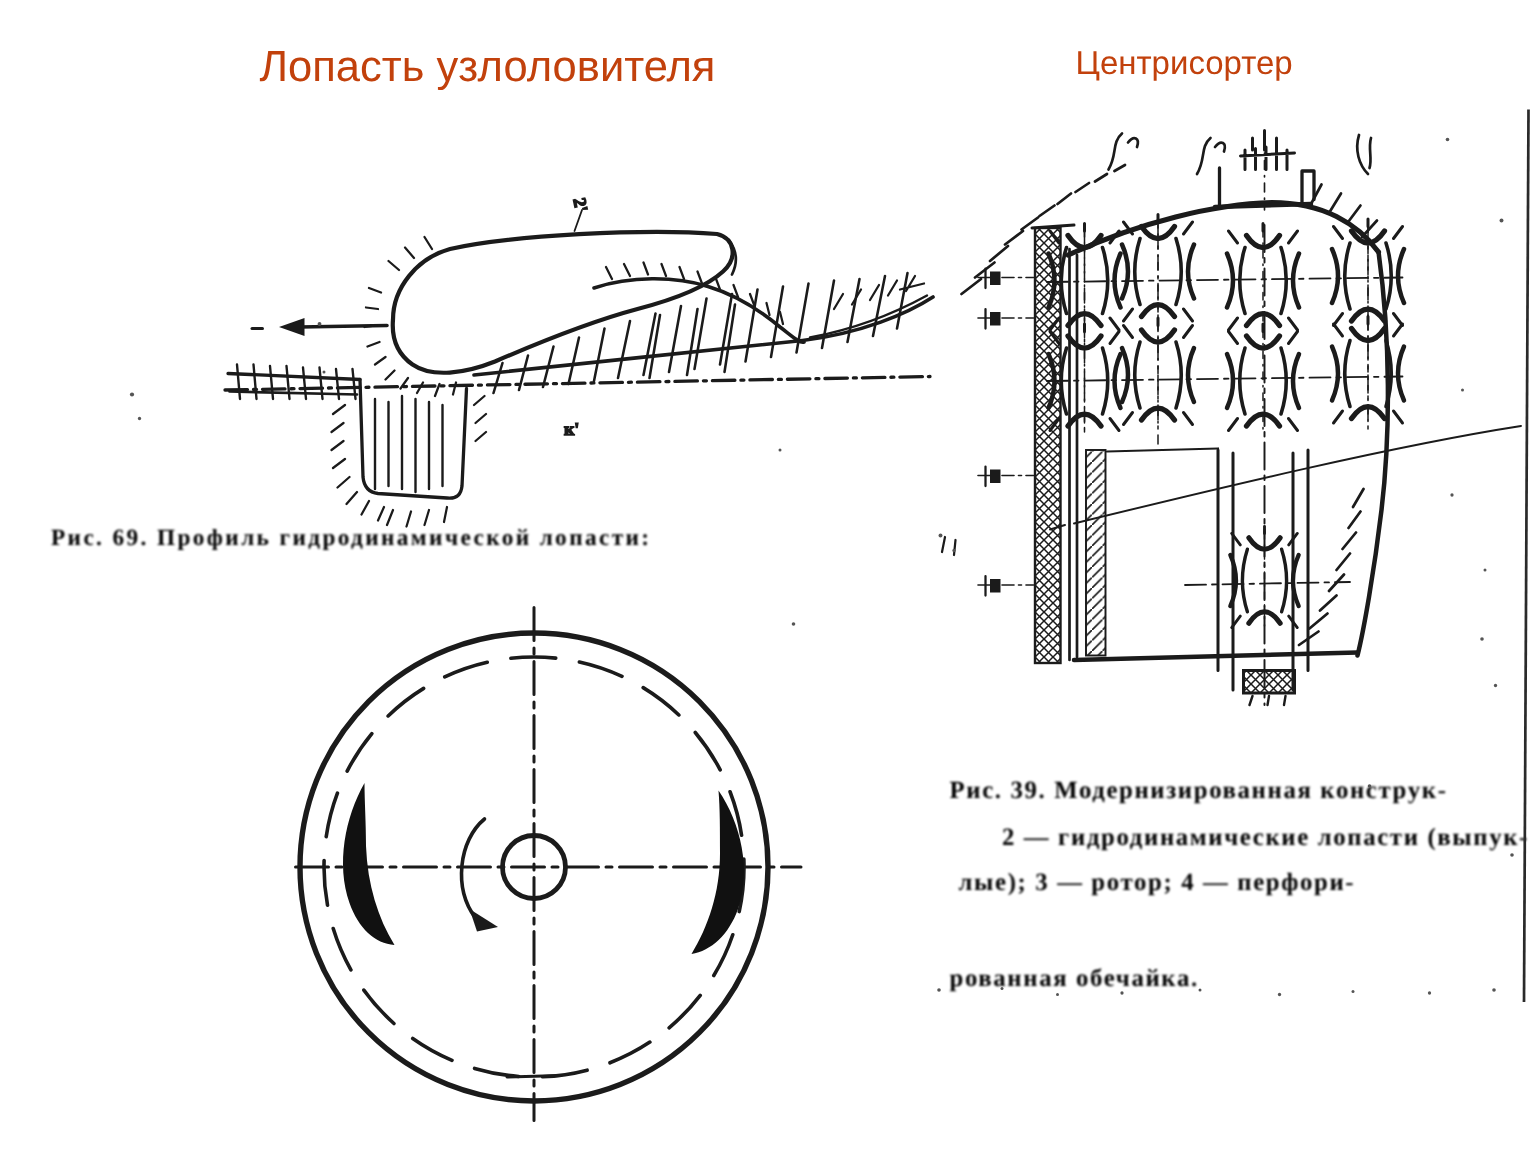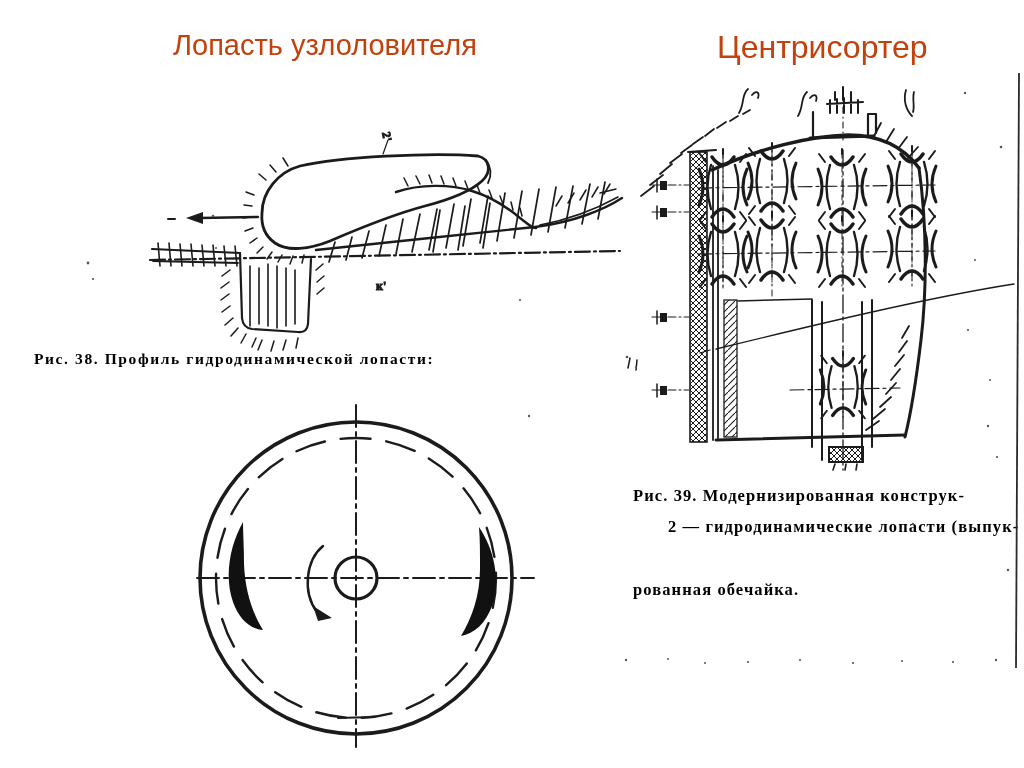--- a/index.html
+++ b/index.html
@@ -7,49 +7,50 @@
     width:1024px;height:768px;position:relative;overflow:hidden;
     background:#ffffff;
     font-family:"Liberation Sans", sans-serif;
     color:#1b1b1b;
   }
   .title{
     position:absolute;font-size:29px;line-height:1;color:#c2410c;
     white-space:nowrap;letter-spacing:0px;
   }
   #title-left{left:173px;top:31px;}
-  #title-right{left:717px;top:31px;font-size:32px;}
+  #title-right{left:717px;top:31px;font-size:22px;}
   .scan-caption{
     position:absolute;
     font-family:"Liberation Serif","DejaVu Serif",serif;
     font-weight:700;color:#161616;
     filter:blur(0.55px) contrast(1.5);
     white-space:nowrap;
   }
   #caption-left{left:34px;top:348px;font-size:15.5px;line-height:22px;letter-spacing:1.6px;}
-  #caption-right{left:633px;top:481px;font-size:16.5px;line-height:30.5px;letter-spacing:1.1px;}
+  #caption-right{left:633px;top:512px;font-size:16.5px;line-height:30.5px;letter-spacing:1.1px;}
   #caption-right .l2{margin-left:33px;}
   #caption-right .l3{margin-left:35px;}
   #caption-right .l4{margin-left:6px;}
   #caption-right .l5{margin-left:0px;margin-top:33px;}
   svg#scan-art{position:absolute;left:0;top:0;}
   svg text{font-family:"Liberation Serif",serif;fill:#1b1b1b;}
 </style>
 </head>
 <body>
 
 <div class="title" id="title-left">Лопасть узлоловителя</div>
 <div class="title" id="title-right">Центрисортер</div>
 
 <div class="scan-caption" id="caption-left">
-  <div>Рис. 38. Профиль гидродинамической лопасти:</div>
+  <div>Рис. 69. Профиль гидродинамической лопасти:</div>
 </div>
 <div class="scan-caption" id="caption-right">
   <div class="l1">Рис. 39. Модернизированная конструк-</div>
   <div class="l3">2 — гидродинамические лопасти (выпук-</div>
+  <div class="l4">лые); 3 — ротор; 4 — перфори-</div>
   <div class="l5">рованная обечайка.</div>
 </div>
 
 <svg id="scan-art" width="1024" height="768" viewBox="0 0 1024 768">
   <defs>
     <pattern id="xh" patternUnits="userSpaceOnUse" width="6" height="6">
       <path d="M0 6 L6 0 M0 0 L6 6" stroke="#1b1b1b" stroke-width="1" fill="none"></path>
     </pattern>
     <pattern id="dh" patternUnits="userSpaceOnUse" width="7" height="7">
       <path d="M0 7 L7 0" stroke="#1b1b1b" stroke-width="1.1" fill="none"></path>

